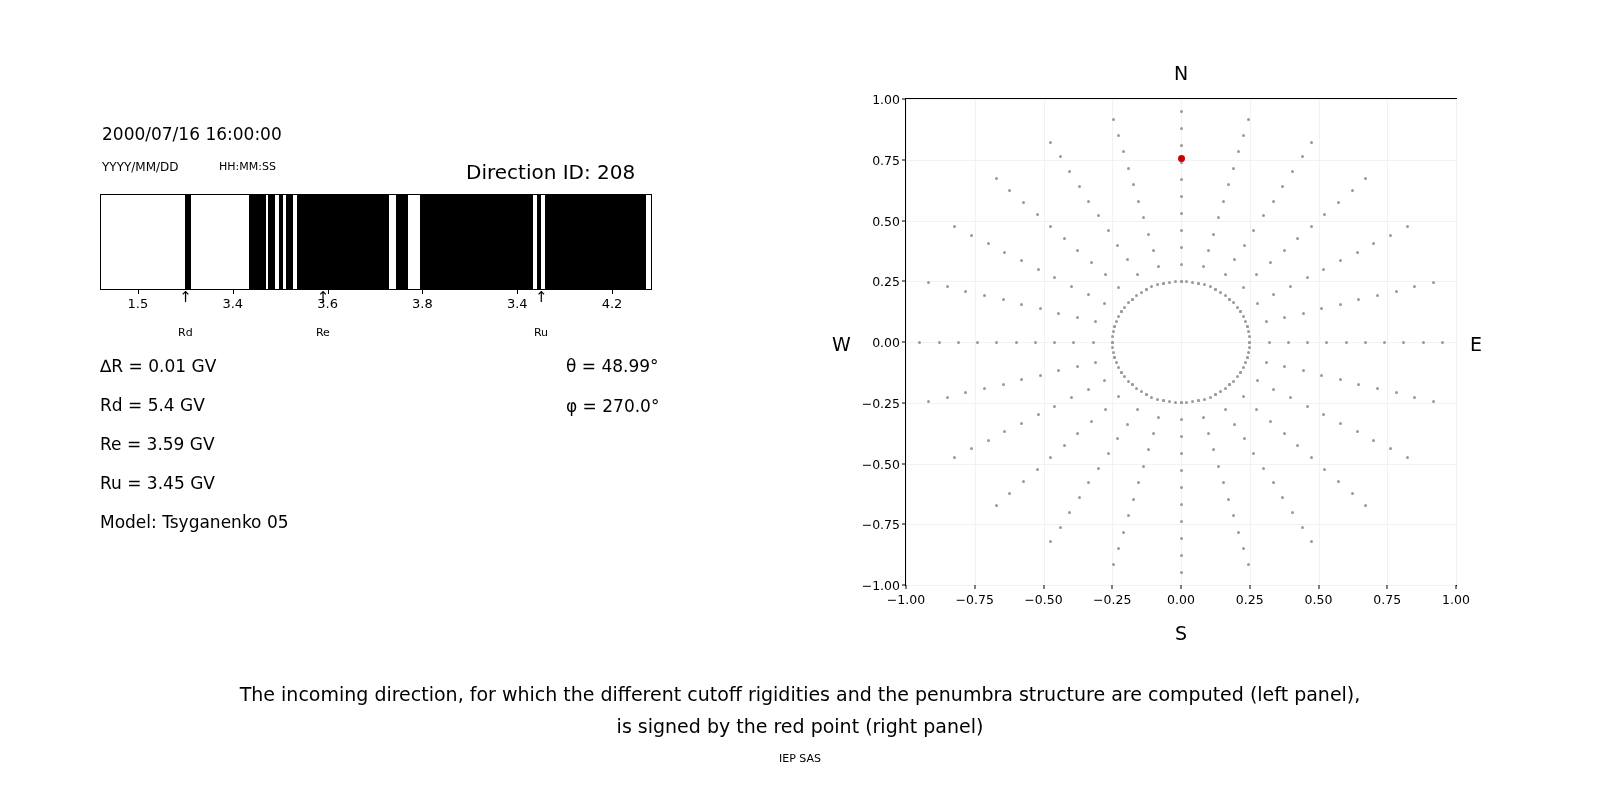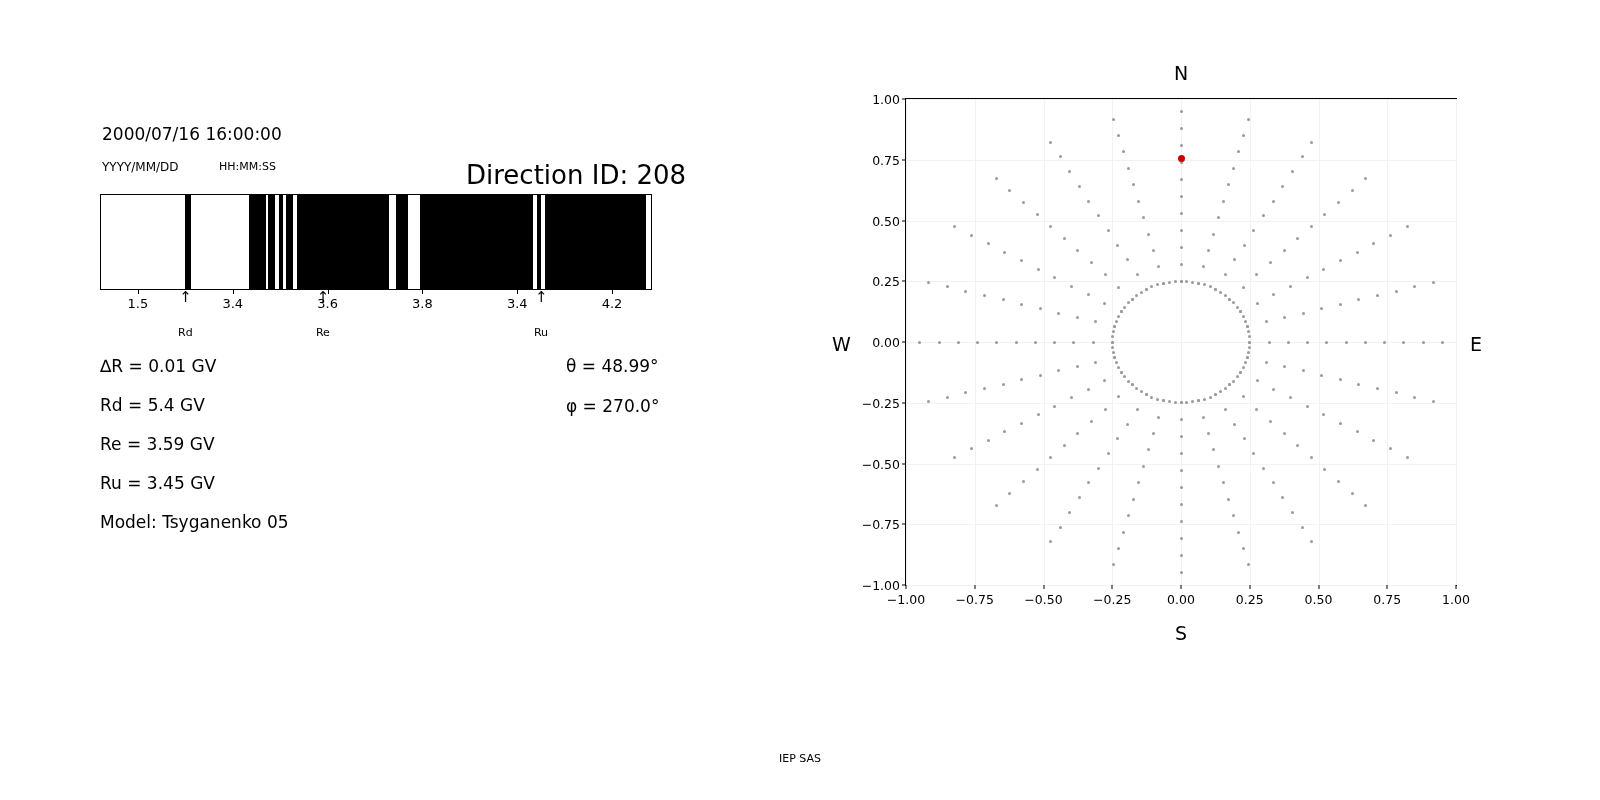--- a/index.html
+++ b/index.html
@@ -44,21 +44,21 @@
     font-size: 12px;
   }
   #time-format-label {
     left: 219px;
     top: 160px;
     font-size: 11px;
   }
   #direction-id {
     left: 466px;
     top: 160px;
-    font-size: 26px;
+    font-size: 20px;
   }
 
   
   #penumbra-wrap {
     position: absolute;
     left: 100px;
     top: 194px;
     width: 552px;
     height: 96px;
     border: 1px solid #000;
@@ -695,14 +695,16 @@
       <div class="xtickmark" style="left: 412.5px;"></div>
       <div class="xtick" style="left: 412.5px;">0.50</div>
       <div class="xtickmark" style="left: 481.25px;"></div>
       <div class="xtick" style="left: 481.25px;">0.75</div>
       <div class="xtickmark" style="left: 550px;"></div>
       <div class="xtick" style="left: 550px;">1.00</div>
     </div>
 </div>
 
 <div id="caption">
+  <div>The incoming direction, for which the different cutoff rigidities and the penumbra structure are computed (left panel),</div>
+  <div>is signed by the red point (right panel)</div>
 </div>
 <div id="footer">IEP SAS</div>
 
 </body></html>

